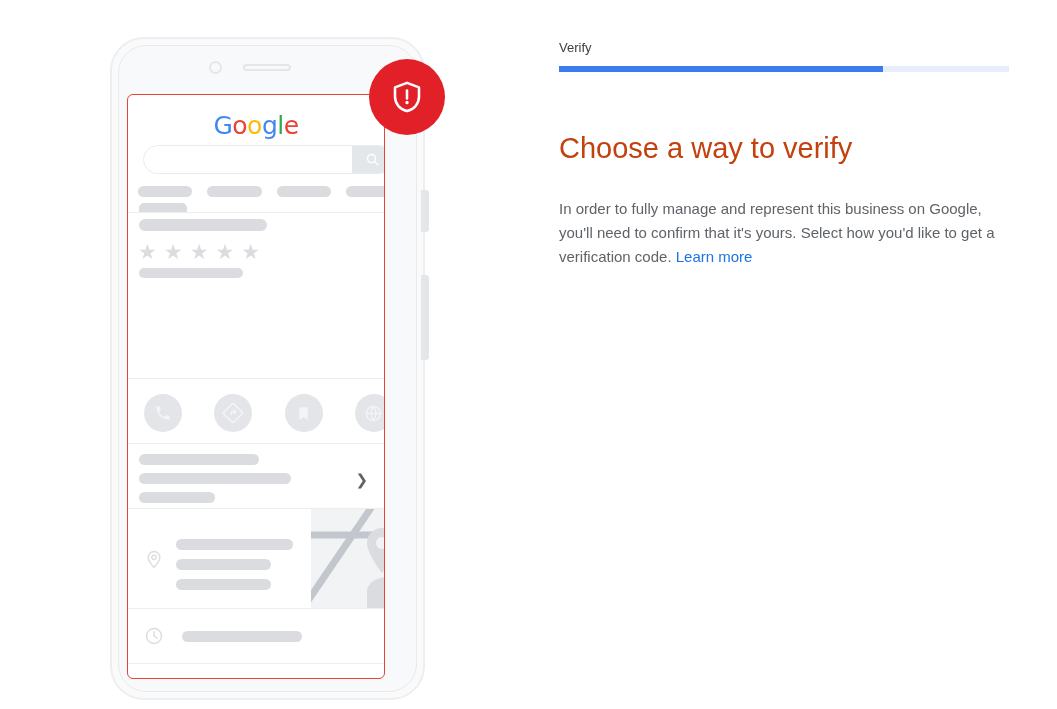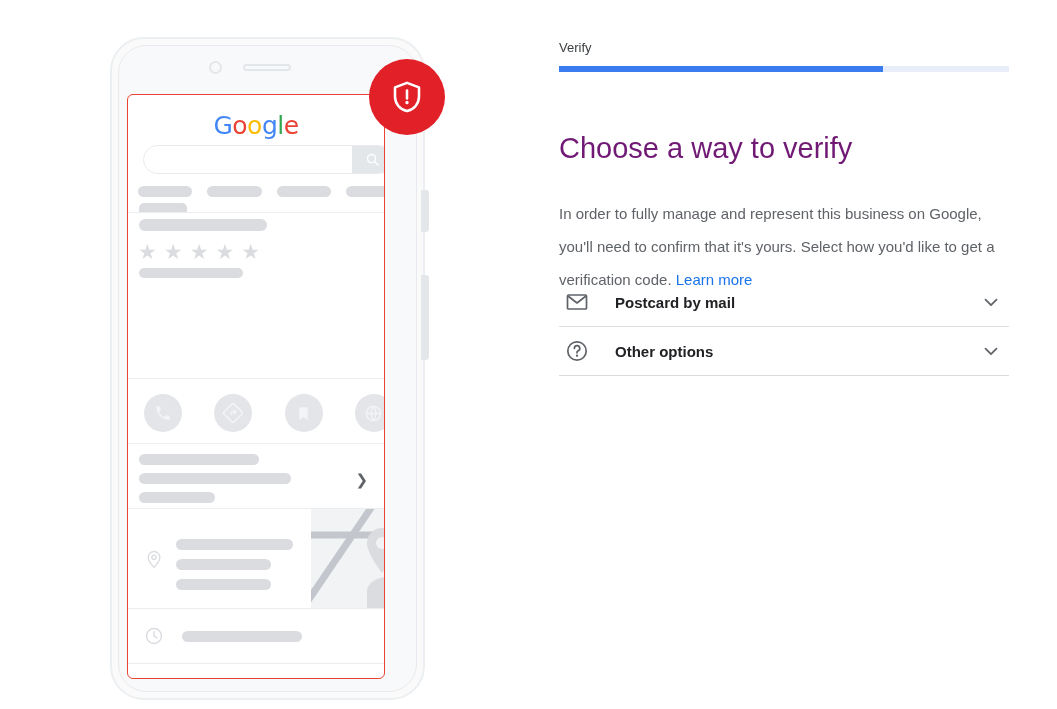--- a/index.html
+++ b/index.html
@@ -126,25 +126,25 @@
   
   #verify-panel { position:absolute; left:559px; top:0; width:452px; height:596px; }
   .step-label { position:absolute; top:40px; left:0; font-size:13px; color:#3c4043; }
   .progress-track {
     position:absolute; top:66px; left:0; width:450px; height:6px;
     background:#e8eef9; border-radius:0;
   }
   .progress-fill { height:100%; background:#3b7bf0; border-radius:0; }
   .panel-title {
     position:absolute; top:113px; left:0; width:450px;
-    font-size:29px; font-weight:400; color:#701a75; letter-spacing:0;
+    font-size:29px; font-weight:400; color:#c2410c; letter-spacing:0;
   }
   .panel-desc {
     position:absolute; top:182px; left:0; width:452px;
-    font-size:15px; line-height:33px; color:#5f6368;
+    font-size:15px; line-height:24px; color:#5f6368;
   }
   .panel-desc a { color:#1a73e8; text-decoration:none; }
 
   .option-list { position:absolute; top:278px; left:0; width:450px; }
   .option-row {
     display:flex; align-items:center; height:49px;
     border-bottom:1px solid #dadce0; cursor:pointer;
   }
   .option-row .opt-ic { width:24px; height:24px; margin-left:6px; color:#5f6368; flex:0 0 24px; }
   .option-row .opt-label { margin-left:26px; font-size:15px; font-weight:bold; color:#202124; flex:1; }
@@ -291,39 +291,13 @@
   <div class="step-label">Verify</div>
 
   <div class="progress-track" style="background: rgb(232, 238, 249);">
     <div class="progress-fill" id="progress-fill" style="width: 72%; background: rgb(59, 123, 240);"></div>
   </div>
 
   <h1 class="panel-title">Choose a way to verify</h1>
 
   <p class="panel-desc"><span>In order to fully manage and represent this business on Google, you'll need to confirm that it's yours. Select how you'd like to get a verification code.</span> <a href="#" style="color: rgb(26, 115, 232);">Learn more</a></p>
 
-  <div class="option-list">
-
-    <div class="option-row">
-      <svg class="opt-ic" viewBox="0 0 24 24" fill="none" stroke="currentColor" stroke-width="1.7">
-        <rect x="2.5" y="5" width="19" height="14" rx="1"></rect>
-        <path d="M3 6l9 7 9-7" stroke-linejoin="round"></path>
-      </svg>
-      <span class="opt-label">Postcard by mail</span>
-      <svg class="opt-chev" viewBox="0 0 24 24" fill="none" stroke="currentColor" stroke-width="1.9">
-        <path d="M6 9.5 12 15.5 18 9.5" stroke-linecap="round" stroke-linejoin="round"></path>
-      </svg>
-    </div>
-
-    <div class="option-row">
-      <svg class="opt-ic" viewBox="0 0 24 24" fill="none" stroke="currentColor" stroke-width="1.7">
-        <circle cx="12" cy="12" r="9.2"></circle>
-        <path d="M9.4 9.4a2.7 2.7 0 1 1 3.4 2.6c-.6.2-.8.7-.8 1.3v.5" stroke-linecap="round"></path>
-        <line x1="12" y1="16.6" x2="12" y2="16.8" stroke-linecap="round" stroke-width="2.2"></line>
-      </svg>
-      <span class="opt-label">Other options</span>
-      <svg class="opt-chev" viewBox="0 0 24 24" fill="none" stroke="currentColor" stroke-width="1.9">
-        <path d="M6 9.5 12 15.5 18 9.5" stroke-linecap="round" stroke-linejoin="round"></path>
-      </svg>
-    </div>
-
-  </div>
 </div>
 
 </body></html>

